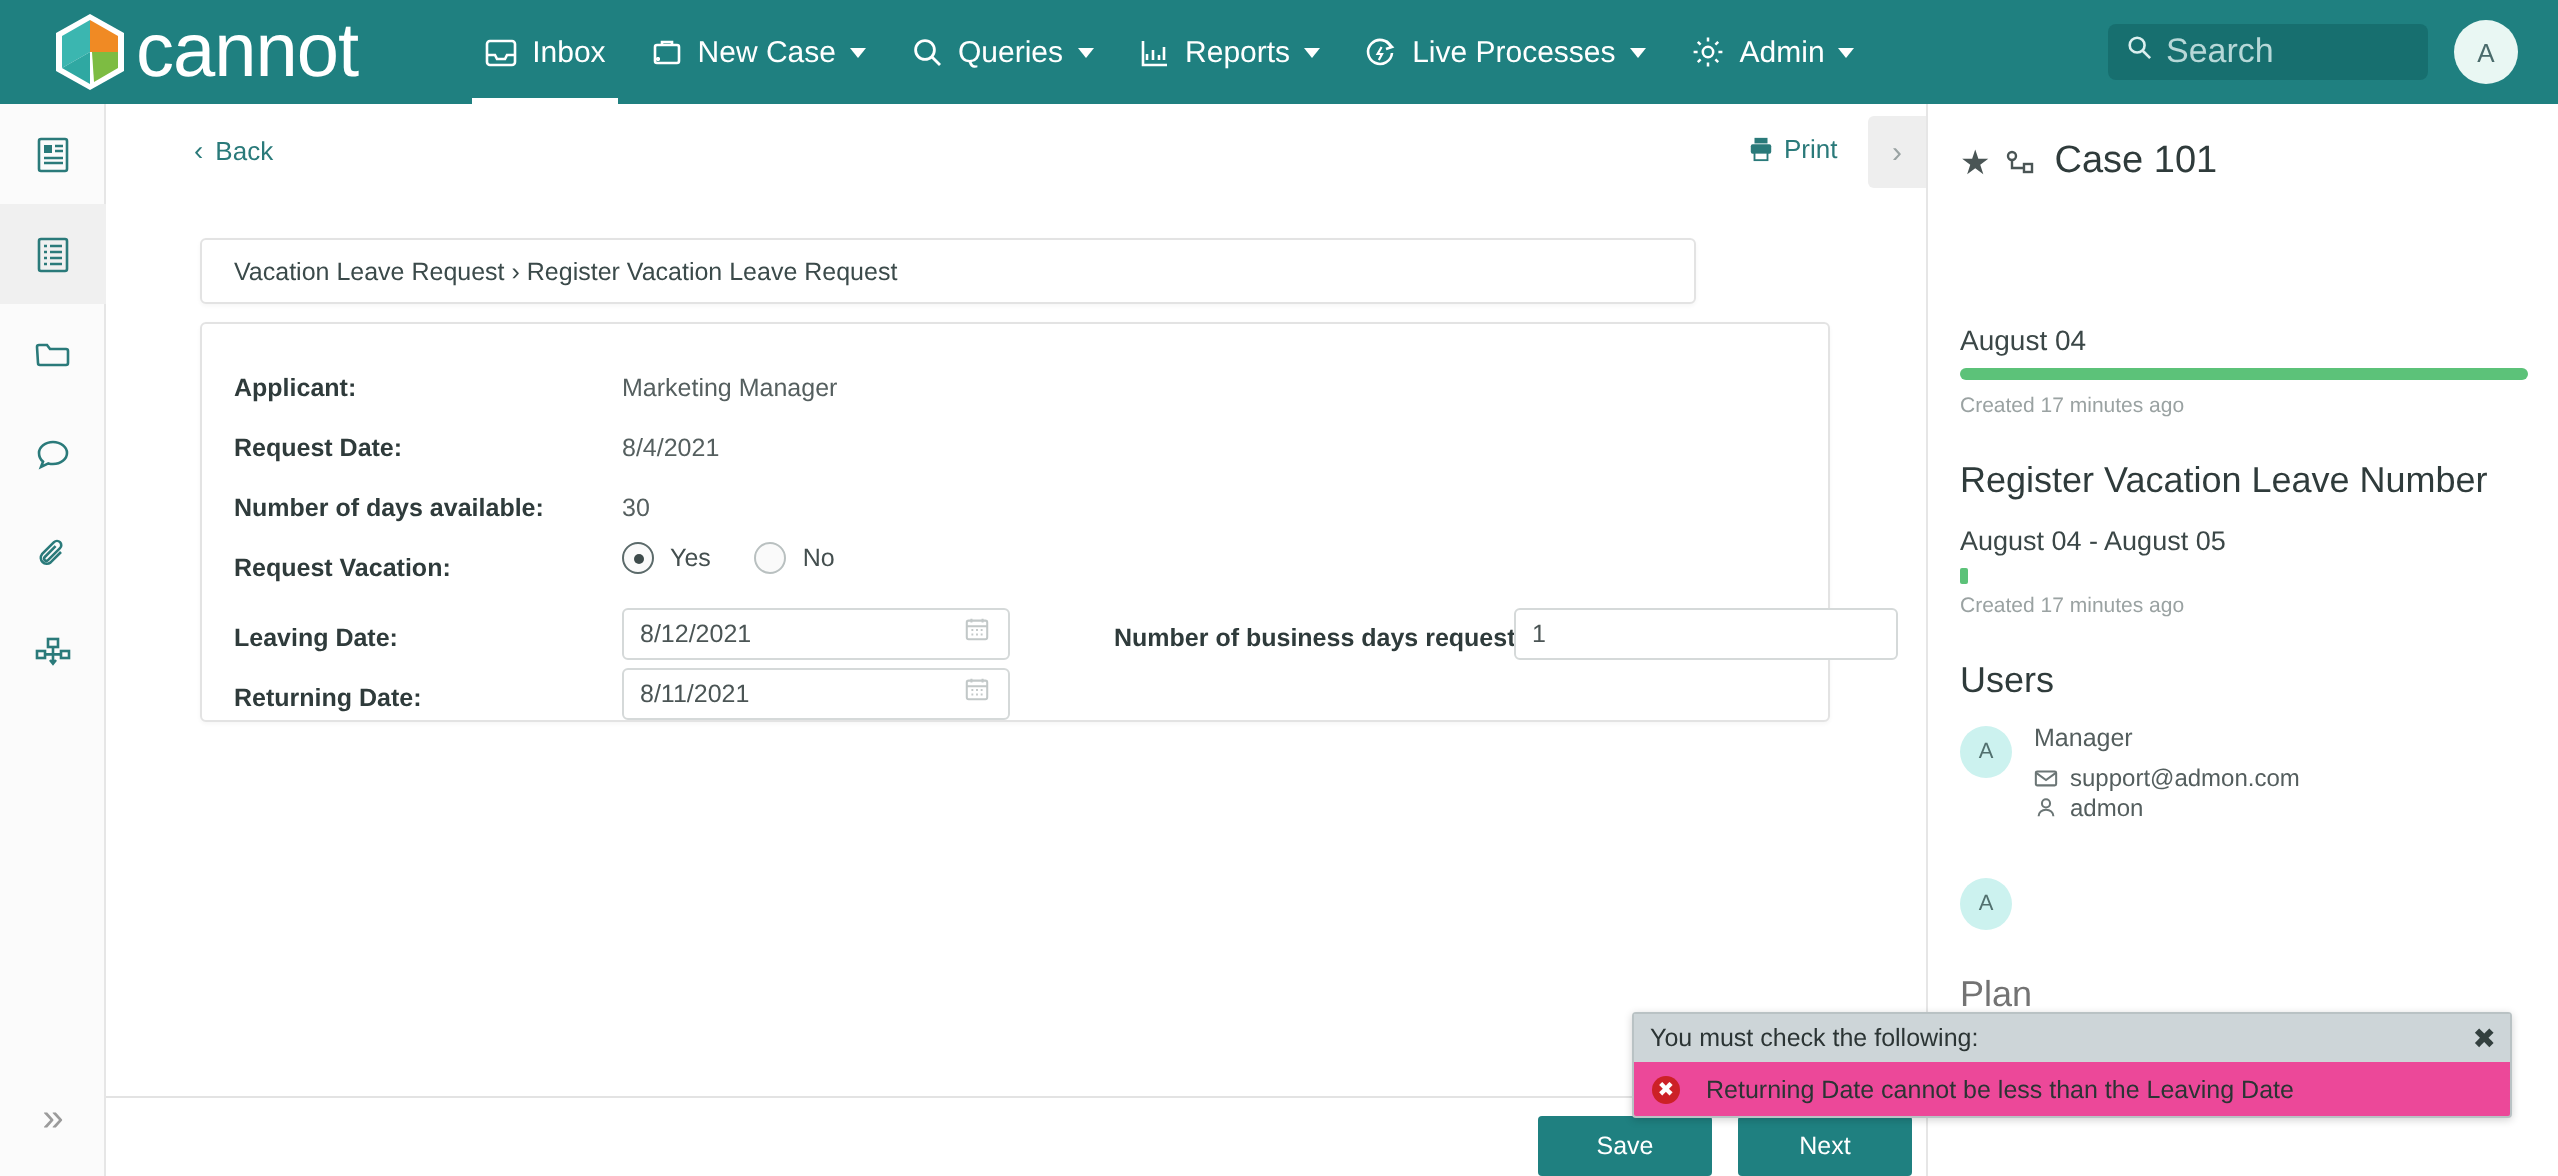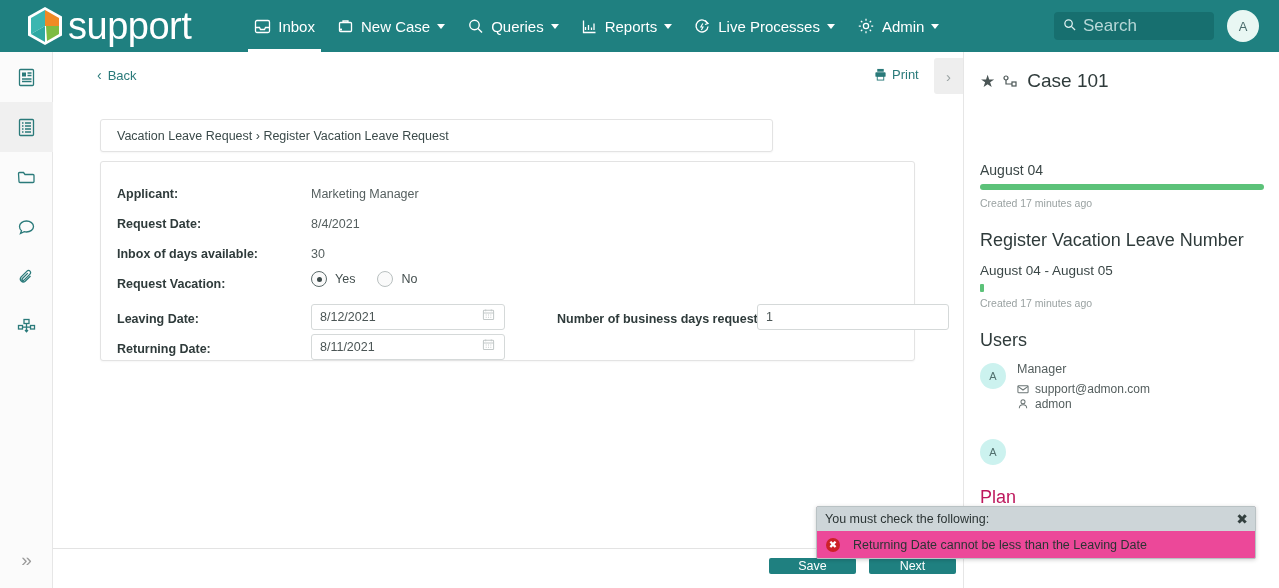--- a/index.html
+++ b/index.html
@@ -84,21 +84,21 @@
   }
   .print-link .picon { margin-right: 5px; display: flex; }
   .collapse-btn {
     position: absolute; left: 881px; top: 6px; width: 29px; height: 36px;
     background: #eeeeee; border-radius: 3px 0 0 3px;
     display: flex; align-items: center; justify-content: center;
     color: #9aa3a3; font-size: 15px; cursor: pointer;
   }
 
   .breadcrumb-card {
-    position: absolute; left: 47px; top: 67px; width: 673px; height: 33px;
+    position: absolute; left: 47px; top: 67px; width: 748px; height: 33px;
     background: #ffffff; border: 1px solid #e3e3e3; border-radius: 3px;
     display: flex; align-items: center; padding-left: 16px;
     font-size: 12.5px; color: #3b4a4a;
     box-shadow: 0 1px 2px rgba(0,0,0,0.04);
   }
 
   .form-card {
     position: absolute; left: 47px; top: 109px; width: 815px; height: 200px;
     background: #ffffff; border: 1px solid #e3e3e3; border-radius: 3px;
     box-shadow: 0 1px 2px rgba(0,0,0,0.04);
@@ -142,21 +142,21 @@
     border: 1px solid #d5d9d9; border-radius: 3px; background: #ffffff;
     font-size: 12.5px; color: #4b5555; padding: 0 8px;
     font-family: "Liberation Sans", sans-serif;
   }
 
   .footer-bar {
     position: absolute; left: 0; bottom: 0; width: 910px; height: 40px;
     border-top: 1px solid #e3e3e3; background: #ffffff;
   }
   .btn {
-    position: absolute; top: 9px; height: 16px; background: #1F8080;
+    position: absolute; top: 9px; height: 30px; background: #1F8080;
     color: #ffffff; border: none; border-radius: 2px; font-size: 12.5px;
     cursor: pointer; font-family: "Liberation Sans", sans-serif;
   }
   .btn-save { left: 716px; width: 87px; }
   .btn-next { left: 816px; width: 87px; }
 
   
   .rpanel {
     position: absolute; left: 963px; top: 52px; width: 316px; height: 536px;
     background: #ffffff; border-left: 1px solid #e6e6e6;
@@ -200,21 +200,21 @@
   }
   .user-name {
     position: absolute; left: 1017px; font-size: 12.5px; color: #545e5e;
   }
   .user-line {
     position: absolute; display: flex; align-items: center;
     font-size: 12px; color: #545e5e;
   }
   .user-line .uli { margin-right: 6px; display: flex; color: #6b7575; }
   .rp-plan-h {
-    position: absolute; left: 16px; top: 435px; font-size: 18px; color: #be185d;
+    position: absolute; left: 16px; top: 435px; font-size: 18px; color: #737373;
   }
   .add-plan {
     position: absolute; left: 16px; top: 466px; height: 24px;
     border: 1px solid #bfdede; border-radius: 3px; background: #ffffff;
     color: #2a7a7a; font-size: 12px; display: flex; align-items: center;
     padding: 0 9px; cursor: pointer;
   }
   .add-plan .aicon { margin-right: 4px; display: flex; }
 
   
@@ -248,21 +248,21 @@
 
 <div class="topbar">
   <div class="logo-wrap">
     <svg class="logo-hex" viewBox="0 0 38 40">
       <polygon points="19,1 36,10.5 36,29.5 19,39 2,29.5 2,10.5" fill="#ffffff"></polygon>
       <polygon points="19,4 33,12 33,20 19,20" fill="#F08A24"></polygon>
       <polygon points="20,20 33,20 33,28 21,35" fill="#7DBC42"></polygon>
       <polygon points="19,4 19,20 5,28 5,12" fill="#3BB6B0"></polygon>
       <polygon points="5,28 19,20 19,36" fill="#2FA8A2"></polygon>
     </svg>
-    <div class="logo-text">support</div>
+    <div class="logo-text">cannot</div>
   </div>
 
   <div class="navitems">
     <div class="navitem active">
       <span class="nicon">
         <svg width="17" height="17" viewBox="0 0 17 17" fill="none" stroke="#ffffff" stroke-width="1.3">
           <rect x="1.5" y="2.5" width="14" height="12" rx="1.5"></rect>
           <path d="M1.5 9.5h4l1 2h4l1-2h4"></path>
         </svg>
       </span>
@@ -407,21 +407,21 @@
       <span class="flabel">Applicant:</span>
       <span class="fvalue">Marketing Manager</span>
     </div>
 
     <div class="frow" style="top:52px">
       <span class="flabel">Request Date:</span>
       <span class="fvalue">8/4/2021</span>
     </div>
 
     <div class="frow" style="top:82px">
-      <span class="flabel">Inbox of days available:</span>
+      <span class="flabel">Number of days available:</span>
       <span class="fvalue">30</span>
     </div>
 
     <div class="frow" style="top:112px">
       <span class="flabel">Request Vacation:</span>
       <div class="radio-group">
         <span class="radio on"></span>
         <span class="radio-label">Yes</span>
         <span class="radio"></span>
         <span class="radio-label">No</span>

